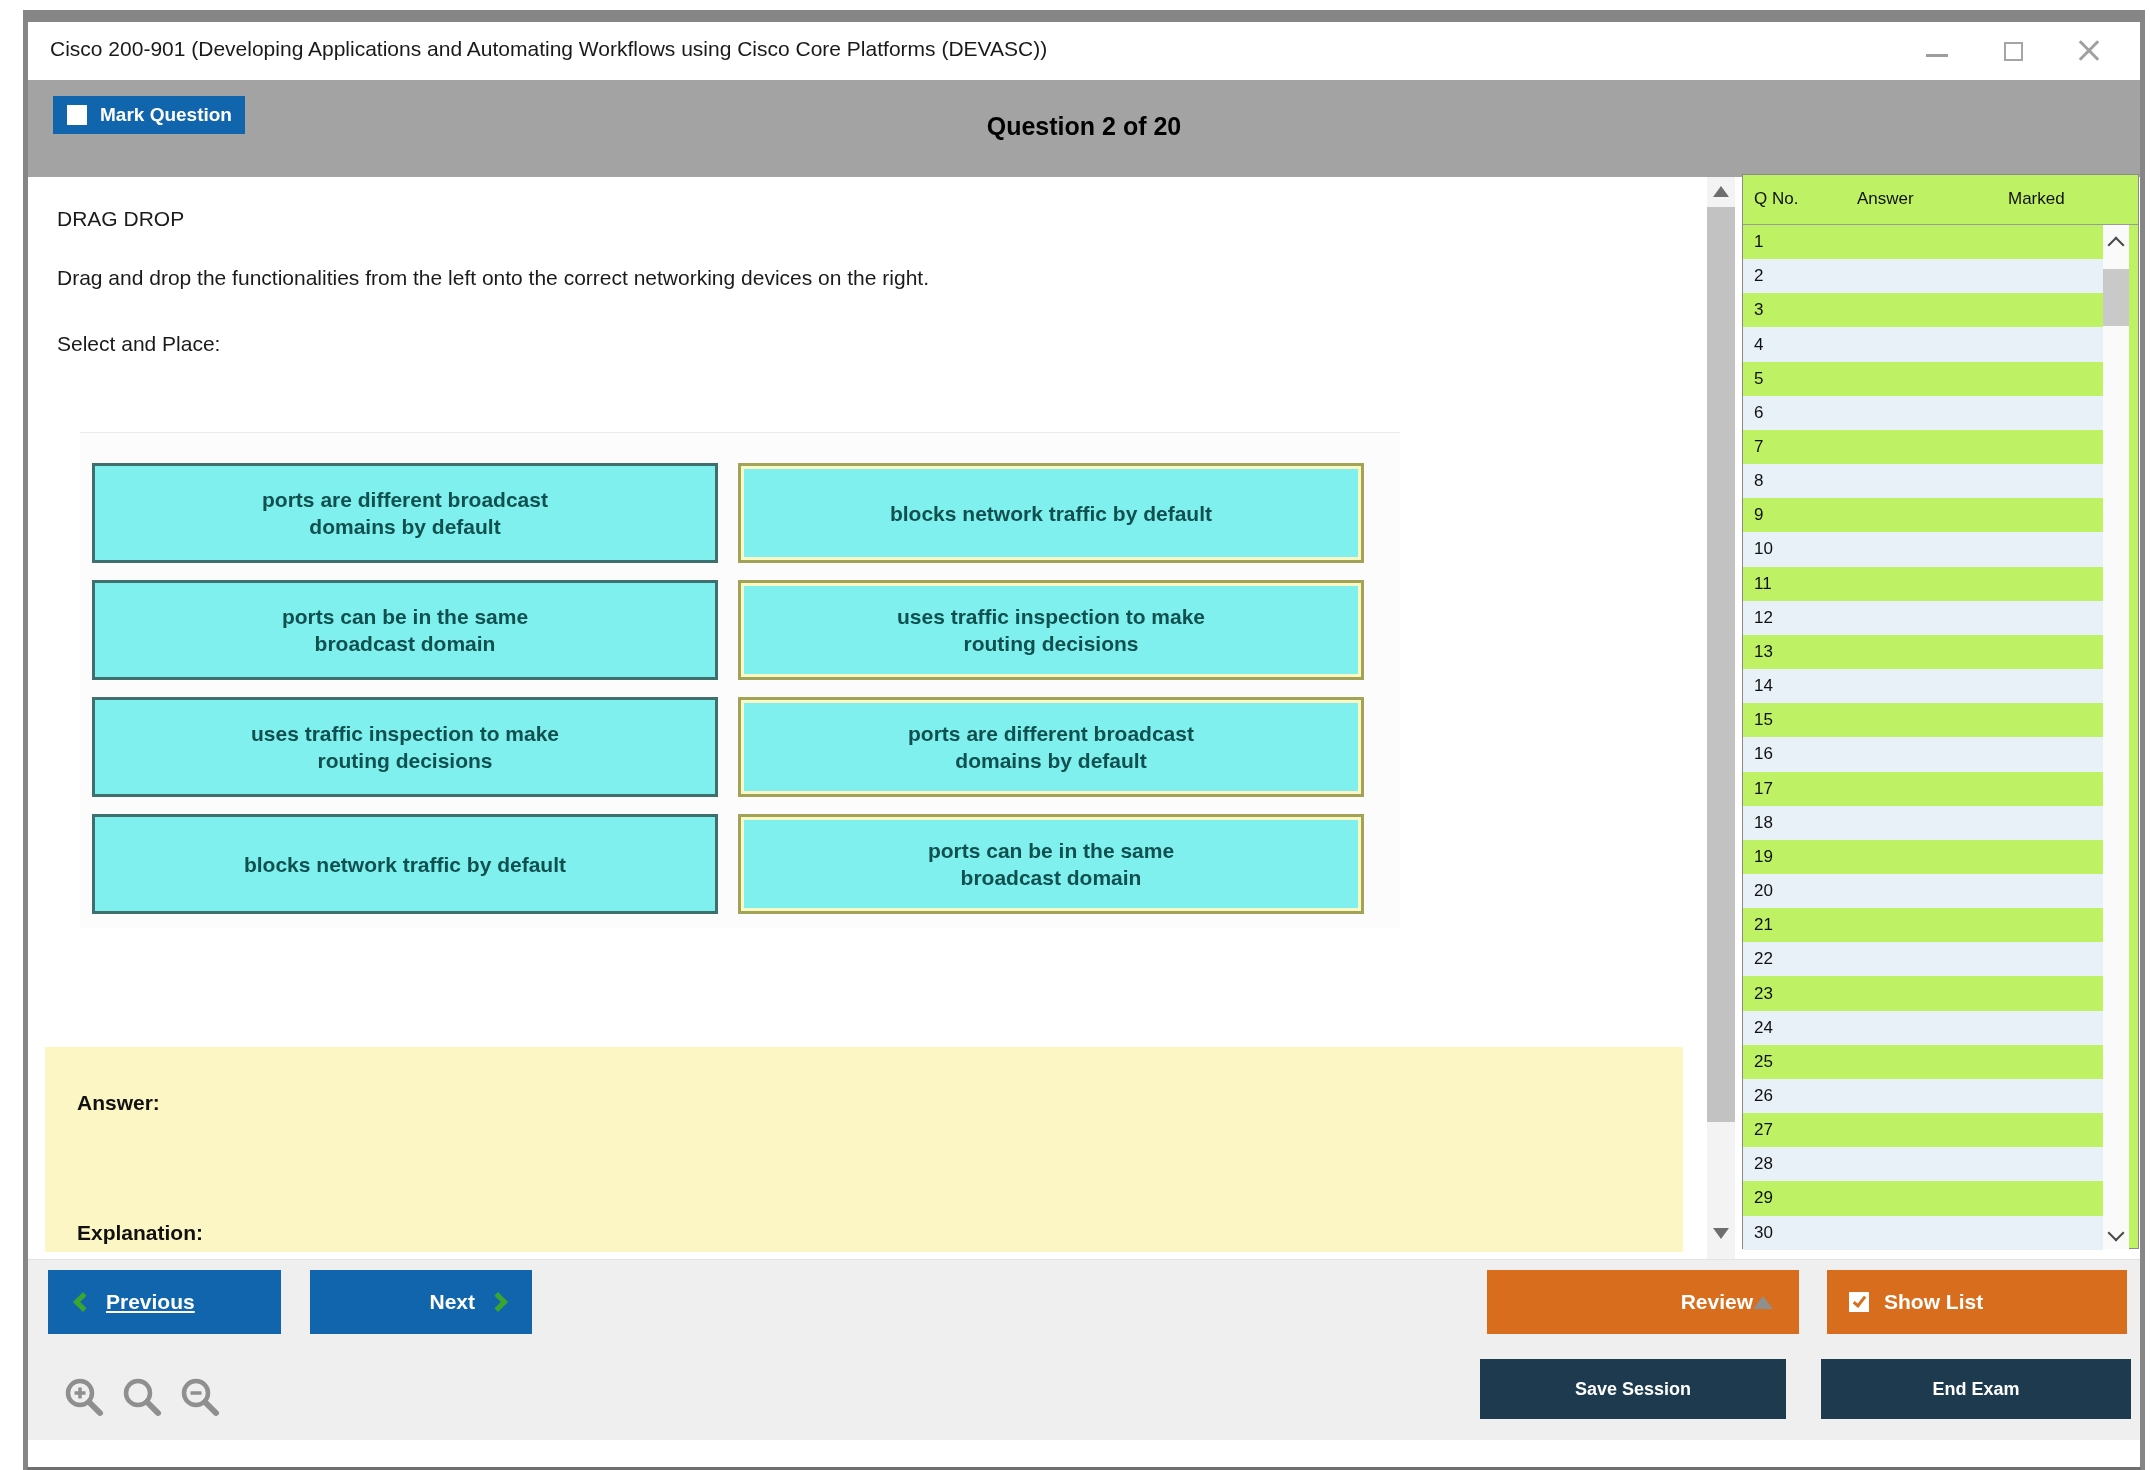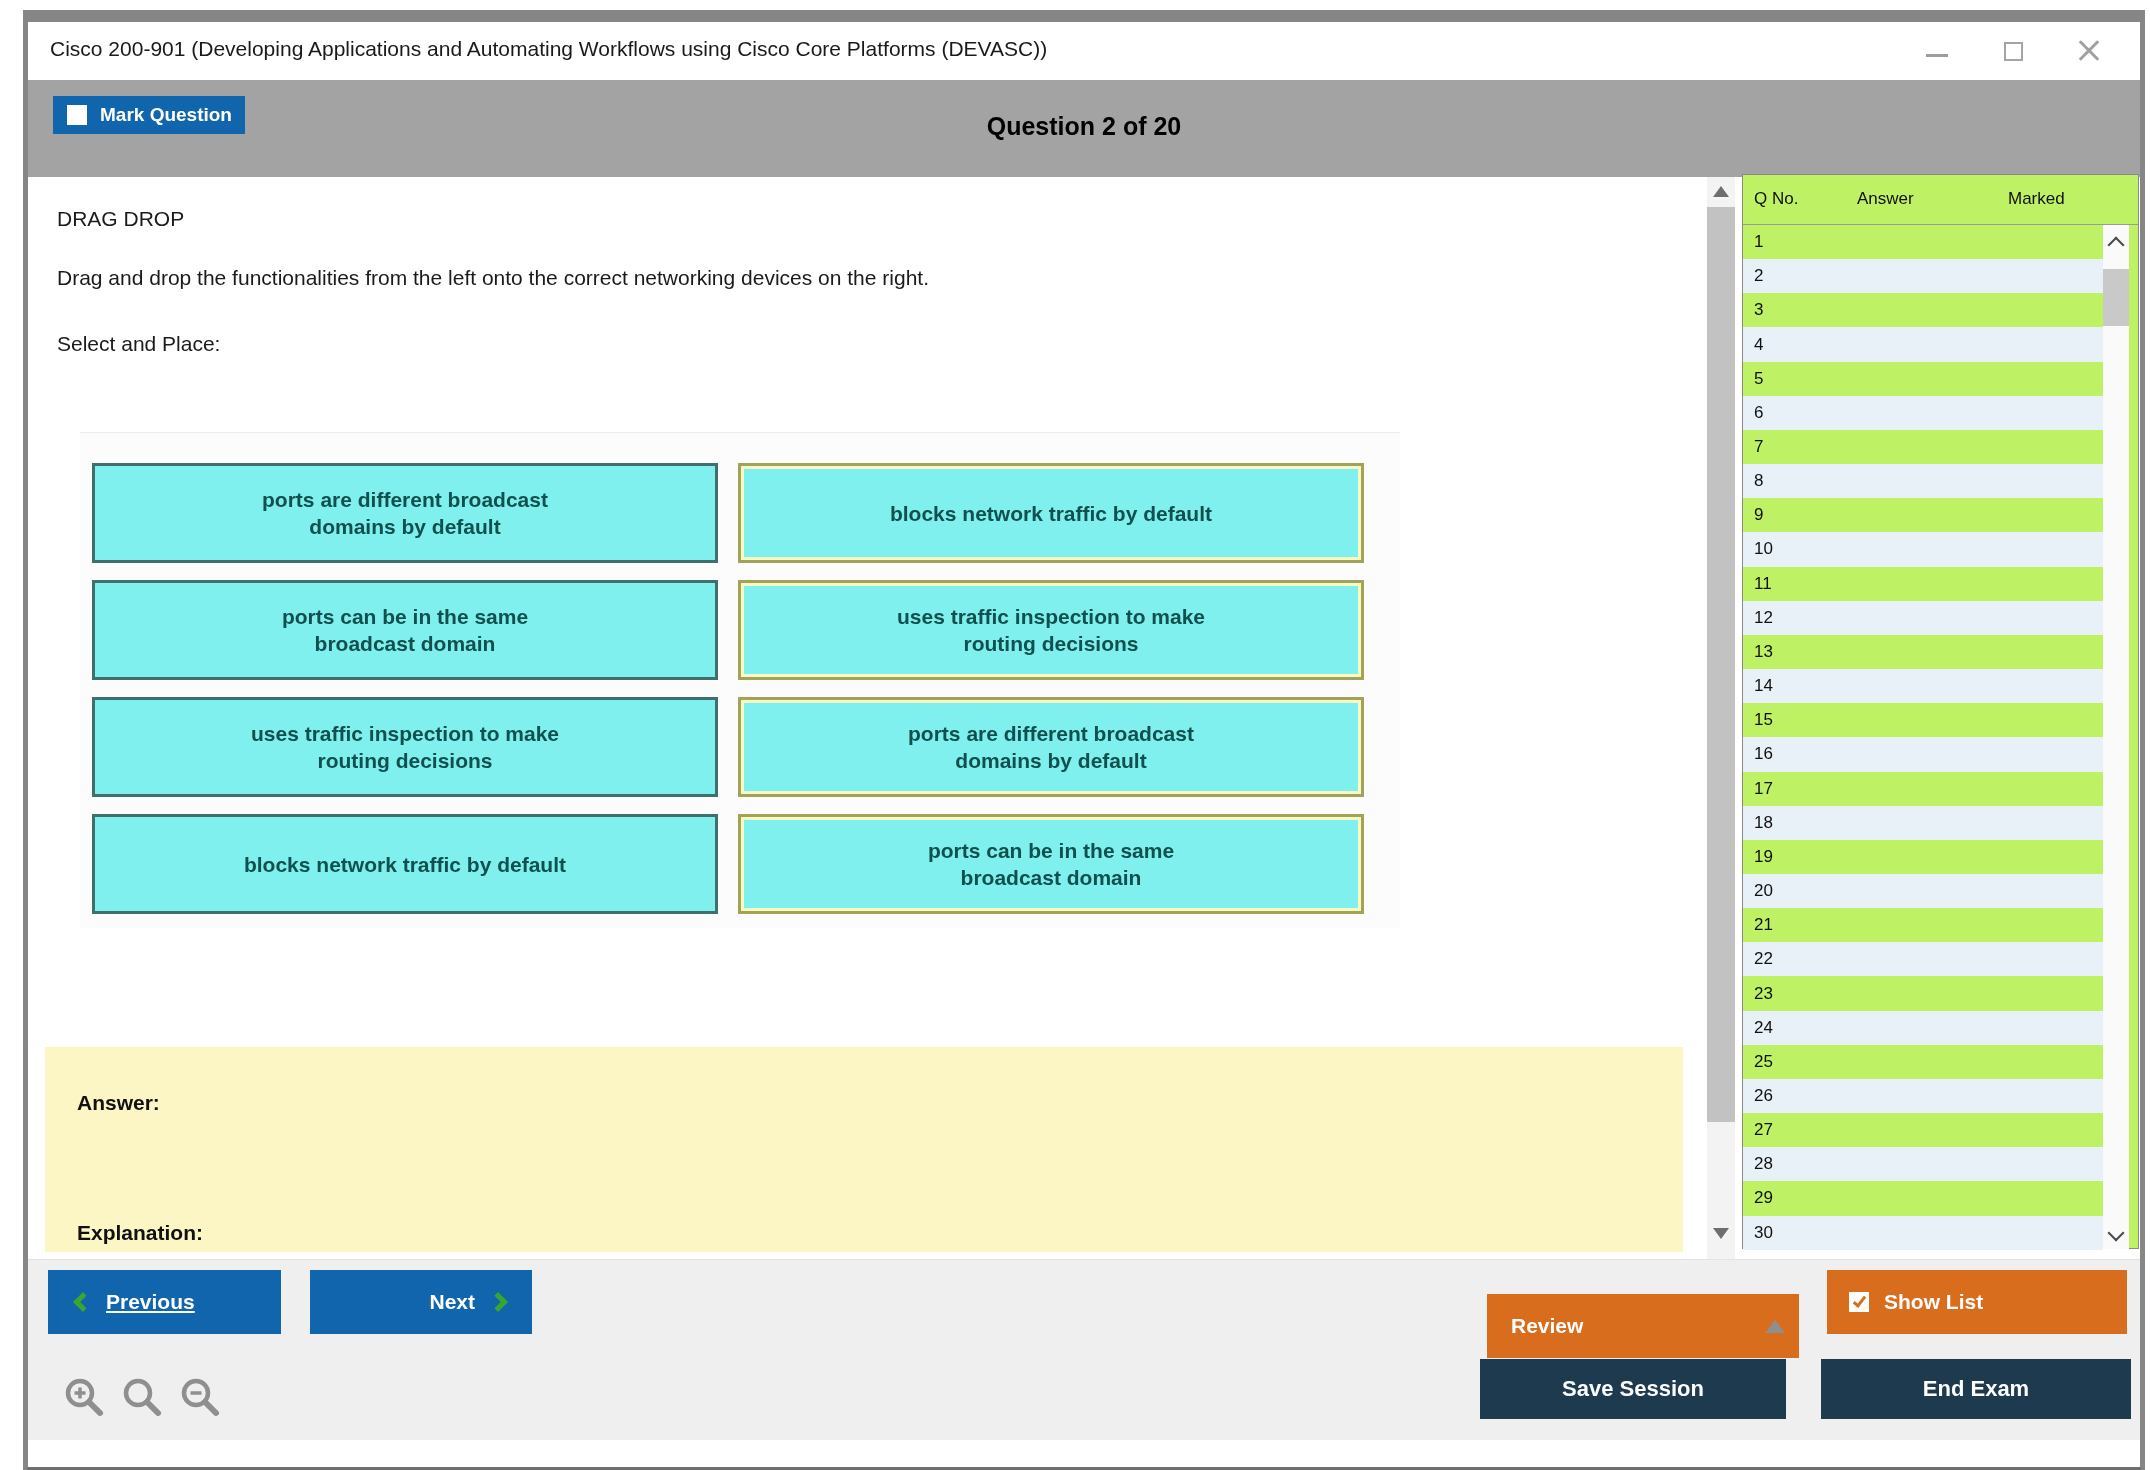--- a/index.html
+++ b/index.html
@@ -66,25 +66,25 @@
   .sb-thumb { position:absolute; left:0; top:44px; width:26px; height:57px; background:#c9c9c9; }
   .sbchev { width:12px; height:12px; position:absolute; left:7px; }
   .sbchev.up   { border-left:2.5px solid #4a4a4a; border-top:2.5px solid #4a4a4a; transform:rotate(45deg); top:14px; }
   .sbchev.down { border-right:2.5px solid #4a4a4a; border-bottom:2.5px solid #4a4a4a; transform:rotate(45deg); bottom:10px; }
 
   
   .toolbar { position:absolute; left:0; top:1237px; width:100%; height:181px; background:#efefef; border-top:1px solid #e3e3e3; }
   .btn { position:absolute; display:flex; align-items:center; font-weight:bold; font-size:21px; color:#fff; }
   .blue { background:#1065ad; }
   .orange { background:#d76d1d; }
-  .navy { background:#1d3a4e; justify-content:center; font-size:22px; }
+  .navy { background:#1d3a4e; justify-content:center; font-size:18px; }
   .btn-previous { left:20px;  top:10px; width:233px; height:64px; justify-content:flex-start; padding-left:28px; gap:16px;text-decoration:underline; }
   .btn-next     { left:282px; top:10px; width:222px; height:64px; justify-content:flex-end; padding-right:27px; gap:16px; }
   .btn-show-answer { left:1122px; top:10px; width:305px; height:64px; padding-left:24px; gap:15px; }
-  .btn-review      { left:1459px; top:10px; width:312px; height:64px; justify-content:space-between; padding-left:24px; padding-right:14px;margin-top:24px; }
+  .btn-review      { left:1459px; top:10px; width:312px; height:64px; justify-content:flex-end; padding-left:24px; padding-right:26px; }
   .btn-show-list   { left:1799px; top:10px; width:300px; height:64px; padding-left:22px; gap:15px; }
   .btn-save-session { left:1452px; top:99px; width:306px; height:60px; }
   .btn-end-exam     { left:1793px; top:99px; width:310px; height:60px; }
   .chev { width:14px; height:14px; display:inline-block; flex:none; }
   .chev.l { border-left:5px solid #3aa62f; border-bottom:5px solid #3aa62f; transform:rotate(45deg); }
   .chev.r { border-right:5px solid #3aa62f; border-top:5px solid #3aa62f; transform:rotate(45deg); }
   .tri-up { width:0; height:0; border-left:10px solid transparent; border-right:10px solid transparent; border-bottom:13px solid #8f8f8f; }
   .zoom-row { position:absolute; left:34px; top:116px; display:flex; gap:12px; }
 </style>
 </head>

